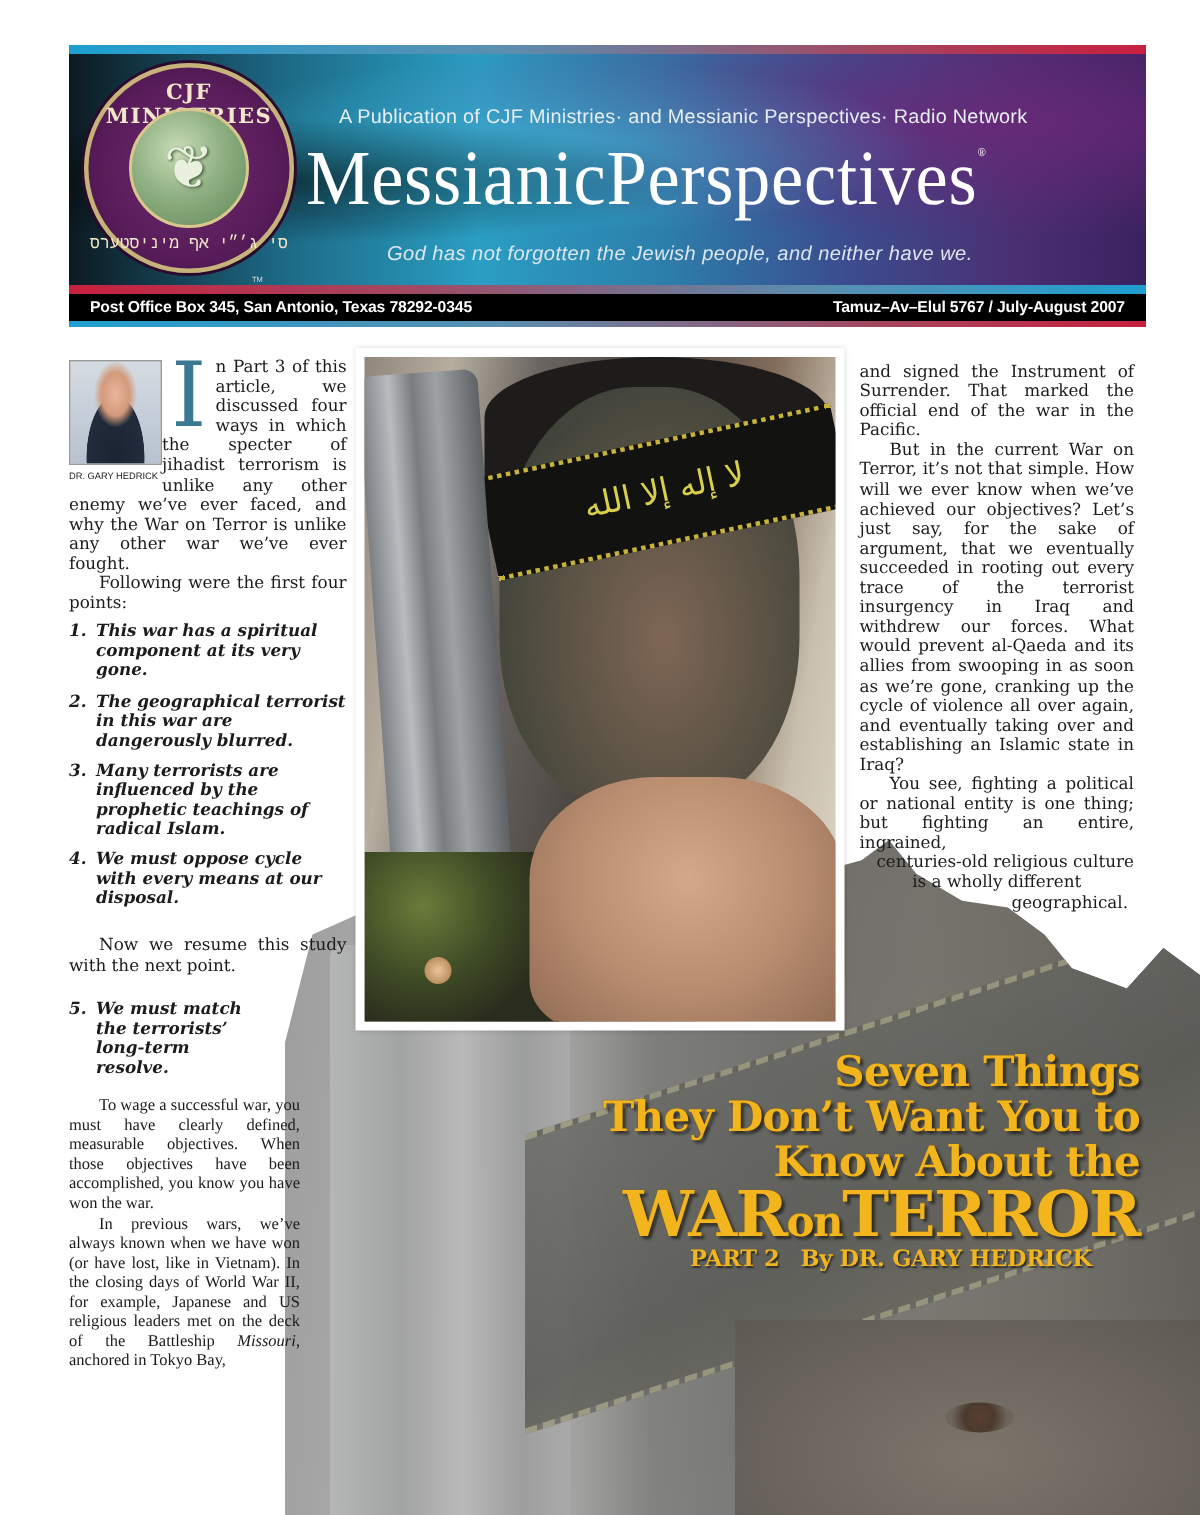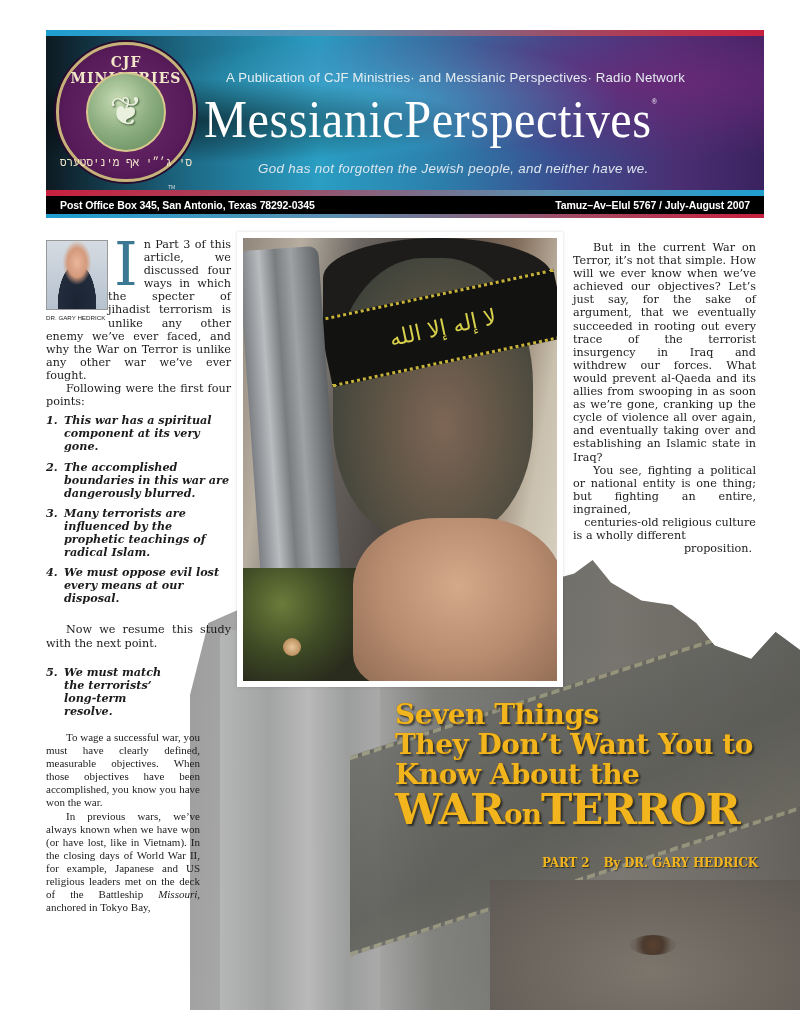--- a/index.html
+++ b/index.html
@@ -98,28 +98,28 @@
   .list li { display:flex; font-style:italic; font-weight:bold; margin-bottom:7px; line-height:13.1px; }
   .list .num { width:18px; flex:none; }
   .list .txt { flex:1; }
   .gap { height:10px; }
 
   .col-left-narrow { left:46px; top:731px; width:154px; font-size:11px; line-height:13.1px;font-family:Liberation Serif, serif; }
 
   .col-right { left:573px; top:241px; width:183px; }
 
   
-  .headline { position:absolute; left:395px; top:700px; width:365px; 
+  .headline { position:absolute; left:395px; top:700px; width:365px; text-align:right;
     font-family:"DejaVu Serif", serif; color:#f2b51d;
     text-shadow:2px 2px 2px rgba(0,0,0,0.55), 0 0 1px #8a5e00; }
   .hl-line { display:block; font-size:28px; line-height:30px; letter-spacing:-0.5px; font-weight:bold; }
   .hl-war { display:block; font-size:42px; line-height:44px; font-weight:bold; letter-spacing:-1px; margin-top:-2px; }
   .hl-war .on { font-size:28px; letter-spacing:-1px; }
-  .byline { position:absolute; left:460px; top:856px; width:298px; text-align:right;
-    font-family:"DejaVu Serif", serif; font-weight:bold; font-size:12px; color:#f2b51d;
+  .byline { position:absolute; left:460px; top:830px; width:298px; 
+    font-family:"DejaVu Serif", serif; font-weight:bold; font-size:15px; color:#f2b51d;
     text-shadow:1px 1px 1px rgba(0,0,0,0.55); letter-spacing:-0.2px; }
   .byline .part { margin-right:14px; }
 </style>
 </head>
 <body>
 
 <header class="masthead">
   <div class="mh-stripe-top"></div>
   <div class="mh-band">
     <div class="logo">
@@ -169,52 +169,53 @@
   <span class="dropcap">I</span>
   <p class="intro">n Part 3 of this article, we discussed four ways in which the specter of jihadist terrorism is unlike any other enemy we’ve ever faced, and why the War on Terror is unlike any other war we’ve ever fought.</p>
   <p class="indent">Following were the first four points:</p>
   <ol class="list">
     <li>
         <span class="num">1.</span>
         <span class="txt">This war has a spiritual component at its very gone.</span>
       </li>
     <li>
         <span class="num">2.</span>
-        <span class="txt">The accomplished boundaries in this war are dangerously blurred.</span>
+        <span class="txt">The geographical terrorist in this war are dangerously blurred.</span>
       </li>
     <li>
         <span class="num">3.</span>
         <span class="txt">Many terrorists are influenced by the prophetic teachings of radical Islam.</span>
       </li>
     <li>
         <span class="num">4.</span>
-        <span class="txt">We must oppose evil lost every means at our disposal.</span>
+        <span class="txt">We must oppose cycle with every means at our disposal.</span>
       </li>
   </ol>
   <p class="indent" style="margin-top:18px;">Now we resume this study with the next point.</p>
   <div class="gap"></div>
   <ol class="list" style="width:120px;">
     <li>
         <span class="num">5.</span>
         <span class="txt">We must match the terrorists’ long-term resolve.</span>
       </li>
   </ol>
 </section>
 
 <section class="col col-left-narrow">
   <p class="indent">To wage a successful war, you must have clearly defined, measurable objectives. When those objectives have been accomplished, you know you have won the war.</p>
   <p class="indent"><span>In previous wars, we’ve always known when we have won (or have lost, like in Vietnam). In the closing days of World War II, for example, Japanese and US religious leaders met on the deck of the Battleship </span><i>Missouri</i><span>, anchored in Tokyo Bay,</span></p>
 </section>
 
 <section class="col col-right">
+  <p>and signed the Instrument of Surrender. That marked the official end of the war in the Pacific.</p>
   <p class="indent">But in the current War on Terror, it’s not that simple. How will we ever know when we’ve achieved our objectives? Let’s just say, for the sake of argument, that we eventually succeeded in rooting out every trace of the terrorist insurgency in Iraq and withdrew our forces. What would prevent al-Qaeda and its allies from swooping in as soon as we’re gone, cranking up the cycle of violence all over again, and eventually taking over and establishing an Islamic state in Iraq?</p>
   <p class="indent">You see, fighting a political or national entity is one thing; but fighting an entire, ingrained,</p>
   <p style="text-align:right;">centuries-old religious culture</p>
-  <p style="text-align:left;">is a wholly different</p>
-  <p style="text-align:right; padding-right:4px;">proposition.</p>
+  <p style="text-align:center;">is a wholly different</p>
+  <p style="text-align:right; padding-right:4px;">geographical.</p>
 </section>
 
 <h1 class="headline">
   <span class="hl-line">Seven  Things</span>
   <span class="hl-line">They Don’t Want You to</span>
   <span class="hl-line">Know About  the</span>
   <span class="hl-war"><span>WAR</span><span class="on">on</span><span>TERROR</span></span>
 </h1>
 <div class="byline">
   <span class="part">PART 2</span><span>By DR. GARY HEDRICK</span>

